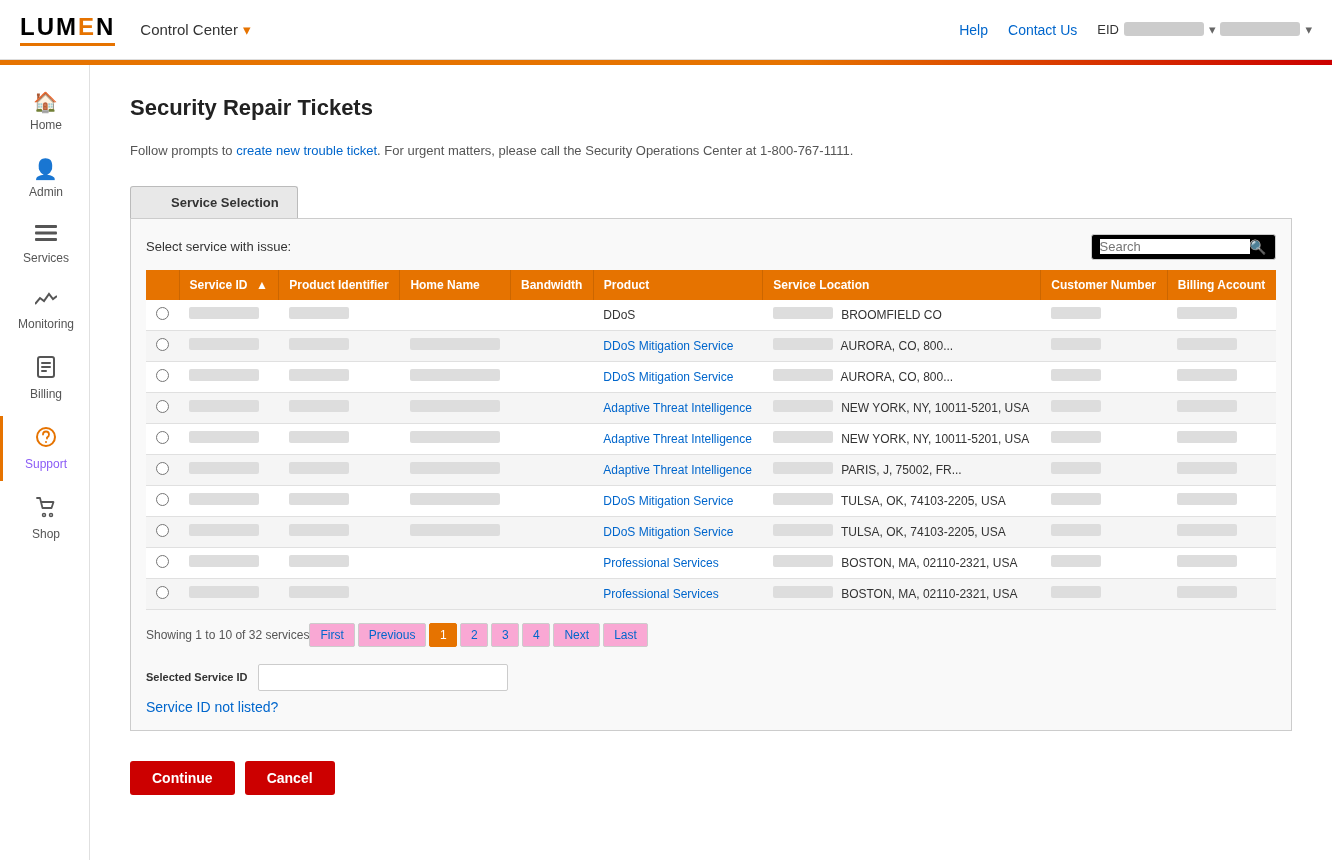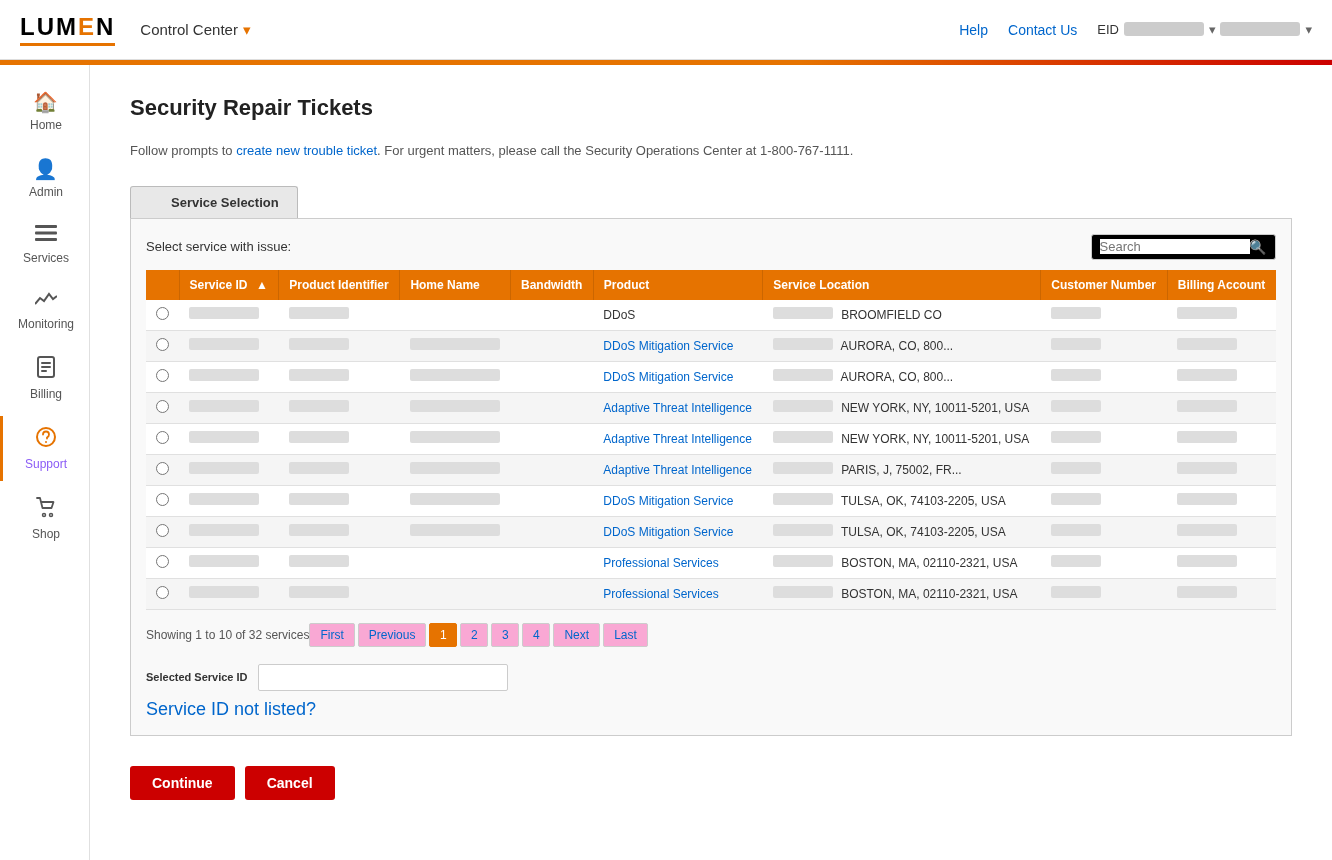--- a/index.html
+++ b/index.html
@@ -251,21 +251,21 @@
     .selected-service-input {
       border: 1px solid #ccc;
       padding: 5px 8px;
       font-size: 13px;
       width: 250px;
       border-radius: 2px;
     }
     .not-listed-link {
       display: block;
       margin-top: 8px;
-      font-size: 18px;
+      font-size: 14px;
       color: #0066cc;
       text-decoration: none;
     }
 
     
     .action-buttons {
       display: flex;
       gap: 10px;
       margin-top: 30px;
     }

